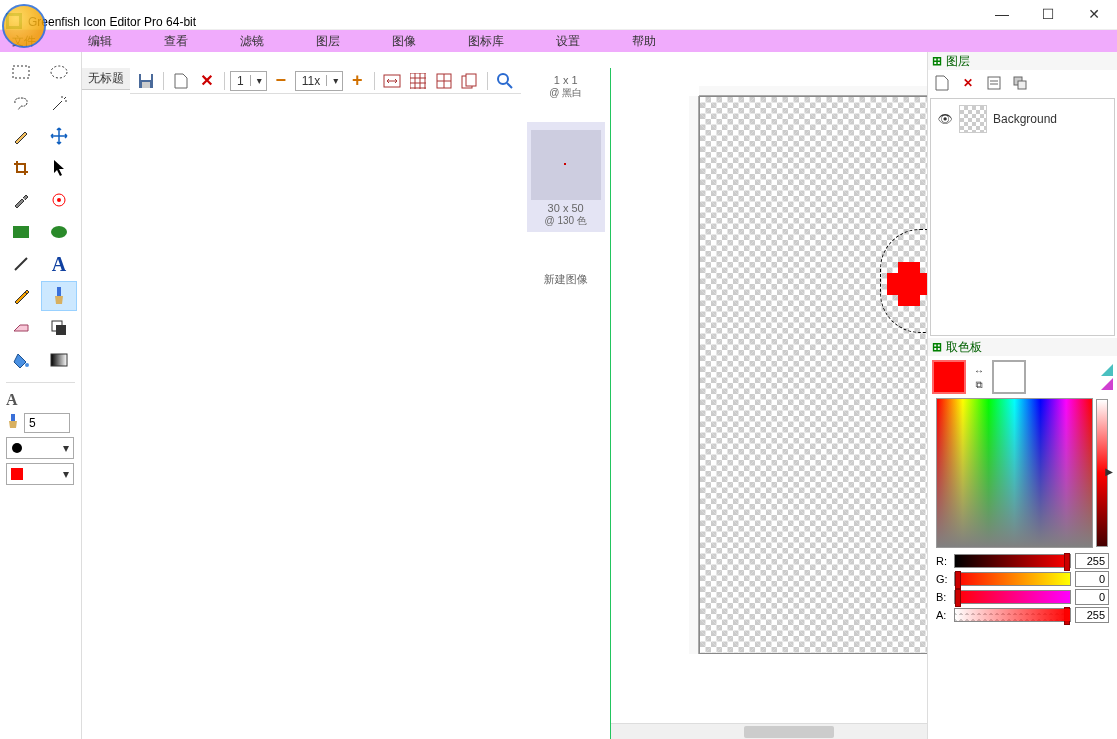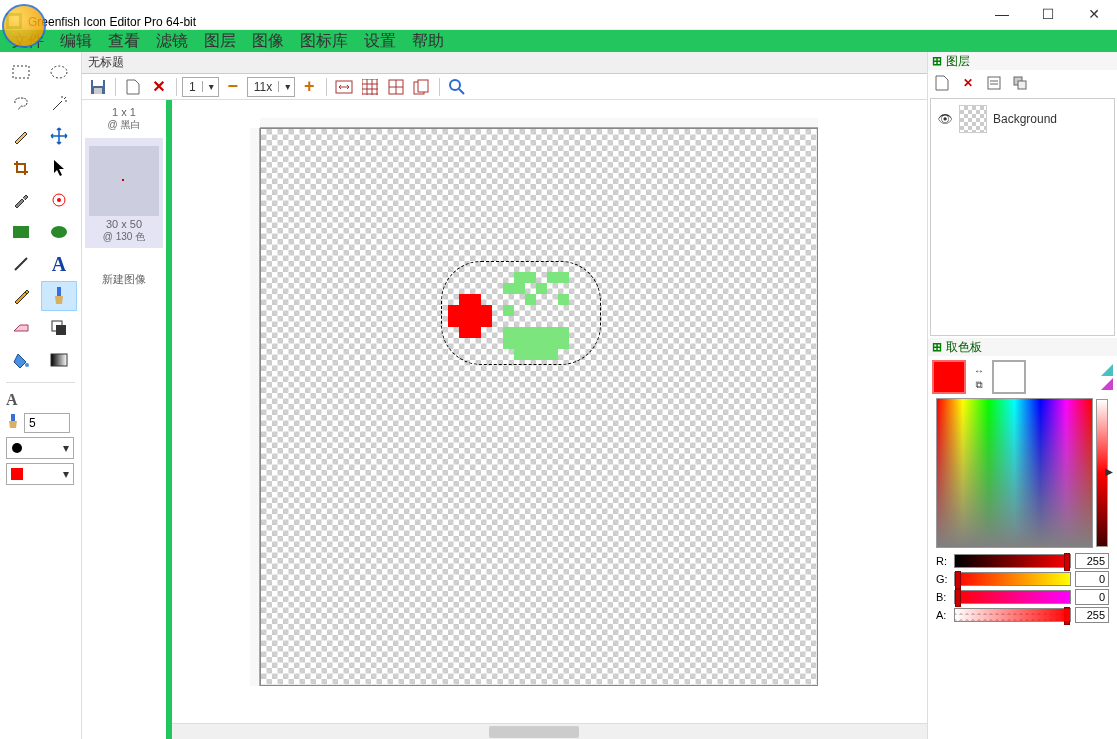--- a/index.html
+++ b/index.html
@@ -3,45 +3,45 @@
 <meta charset="utf-8">
 <style>
 * { box-sizing: border-box; margin: 0; padding: 0; font-family: "Microsoft YaHei", "Segoe UI", sans-serif; }
 body { width: 1117px; height: 739px; background: #fff; overflow: hidden; position: relative; font-size: 12px; color: #333; }
 
 .titlebar { height: 30px; display: flex; align-items: flex-end; padding: 0 0 0 6px; background: #fff; border-bottom: 1px solid #eee; }
 .titlebar .app-icon { width: 16px; height: 16px; margin-right: 6px; }
 .titlebar .title { flex: 1; font-size: 12px; color: #000; }
 .titlebar .win-btn { width: 46px; height: 30px; display: flex; align-items: center; justify-content: center; font-size: 14px; cursor: pointer; }
 
-.menubar { height: 22px; display: flex; align-items: center; padding: 0 4px; background: #22c55e; font-size: 16px; }
+.menubar { height: 22px; display: flex; align-items: center; padding: 0 4px; background: #f0abfc; font-size: 12px; gap: 36px; }
 .menubar .menu-item { padding: 2px 8px; cursor: pointer; }
 
 .main { display: flex; height: calc(739px - 30px - 22px); }
 
 .toolbox { width: 82px; display: flex; flex-wrap: wrap; align-content: flex-start; padding: 4px 2px; border-right: 1px solid #ddd; background: #fff; }
 .tool-btn { width: 36px; height: 30px; display: flex; align-items: center; justify-content: center; margin: 1px; border: 1px solid transparent; cursor: pointer; font-size: 18px; }
 .tool-btn.active { background: #cce8ff; border-color: #99d1ff; }
 .tool-sep { width: 100%; height: 1px; background: #ddd; margin: 6px 4px; }
 .brush-row { width: 100%; display: flex; align-items: center; padding: 2px 4px; gap: 4px; }
 .brush-row input { width: 46px; height: 20px; font-size: 12px; padding: 0 4px; border: 1px solid #aaa; }
 .shape-sel { width: 68px; height: 22px; border: 1px solid #aaa; margin: 2px 4px; display: flex; align-items: center; padding: 0 4px; justify-content: space-between; cursor: pointer; }
 .color-sel { width: 68px; height: 22px; border: 1px solid #aaa; margin: 2px 4px; display: flex; align-items: center; padding: 0 4px; justify-content: space-between; cursor: pointer; }
 
-.doc-area { flex: 1; display: flex; flex-direction: column; }
+.doc-area { flex: 1; display: flex; flex-direction: row; margin-top: 16px; }
 .doc-tabs { height: 22px; background: #f0f0f0; display: flex; align-items: center; padding: 0 6px; border-bottom: 1px solid #ccc; }
 .doc-toolbar { height: 26px; display: flex; align-items: center; padding: 0 4px; gap: 2px; border-bottom: 1px solid #ddd; }
 .tb-btn { width: 24px; height: 22px; display: flex; align-items: center; justify-content: center; cursor: pointer; border: 1px solid transparent; }
 .tb-sep { width: 1px; height: 18px; background: #ccc; margin: 0 3px; }
 .zoom-box { display: flex; align-items: center; border: 1px solid #aaa; height: 20px; }
 .zoom-box span { padding: 0 6px; font-size: 12px; }
 .zoom-box .dd { width: 16px; text-align: center; border-left: 1px solid #aaa; cursor: pointer; font-size: 10px; }
 
 .doc-body { flex: 1; display: flex; }
-.preview-col { width: 90px; background: #fff; display: flex; flex-direction: column; align-items: center; padding: 6px 2px; gap: 6px; border-right: 6px solid #22c55e; }
+.preview-col { width: 90px; background: #fff; display: flex; flex-direction: column; align-items: center; padding: 6px 2px; gap: 22px; border-right: 1px solid #22c55e; }
 .preview-box { width: 78px; text-align: center; font-size: 11px; color: #666; }
 .preview-img { width: 70px; height: 70px; background: #cdcde0; margin: 4px auto 2px; position: relative; }
 .preview-img::after { content: ""; position: absolute; top: 33px; left: 33px; width: 2px; height: 2px; background: #c00; }
 .preview-label { font-size: 11px; color: #666; margin-top: 18px; }
 
 .canvas-wrap { flex: 1; background: #fff; position: relative; overflow: hidden; }
 .canvas-bg { position: absolute; top: 28px; left: 88px; width: 558px; height: 558px; 
   background-image:
     linear-gradient(45deg, #ccc 25%, transparent 25%),
     linear-gradient(-45deg, #ccc 25%, transparent 25%),

